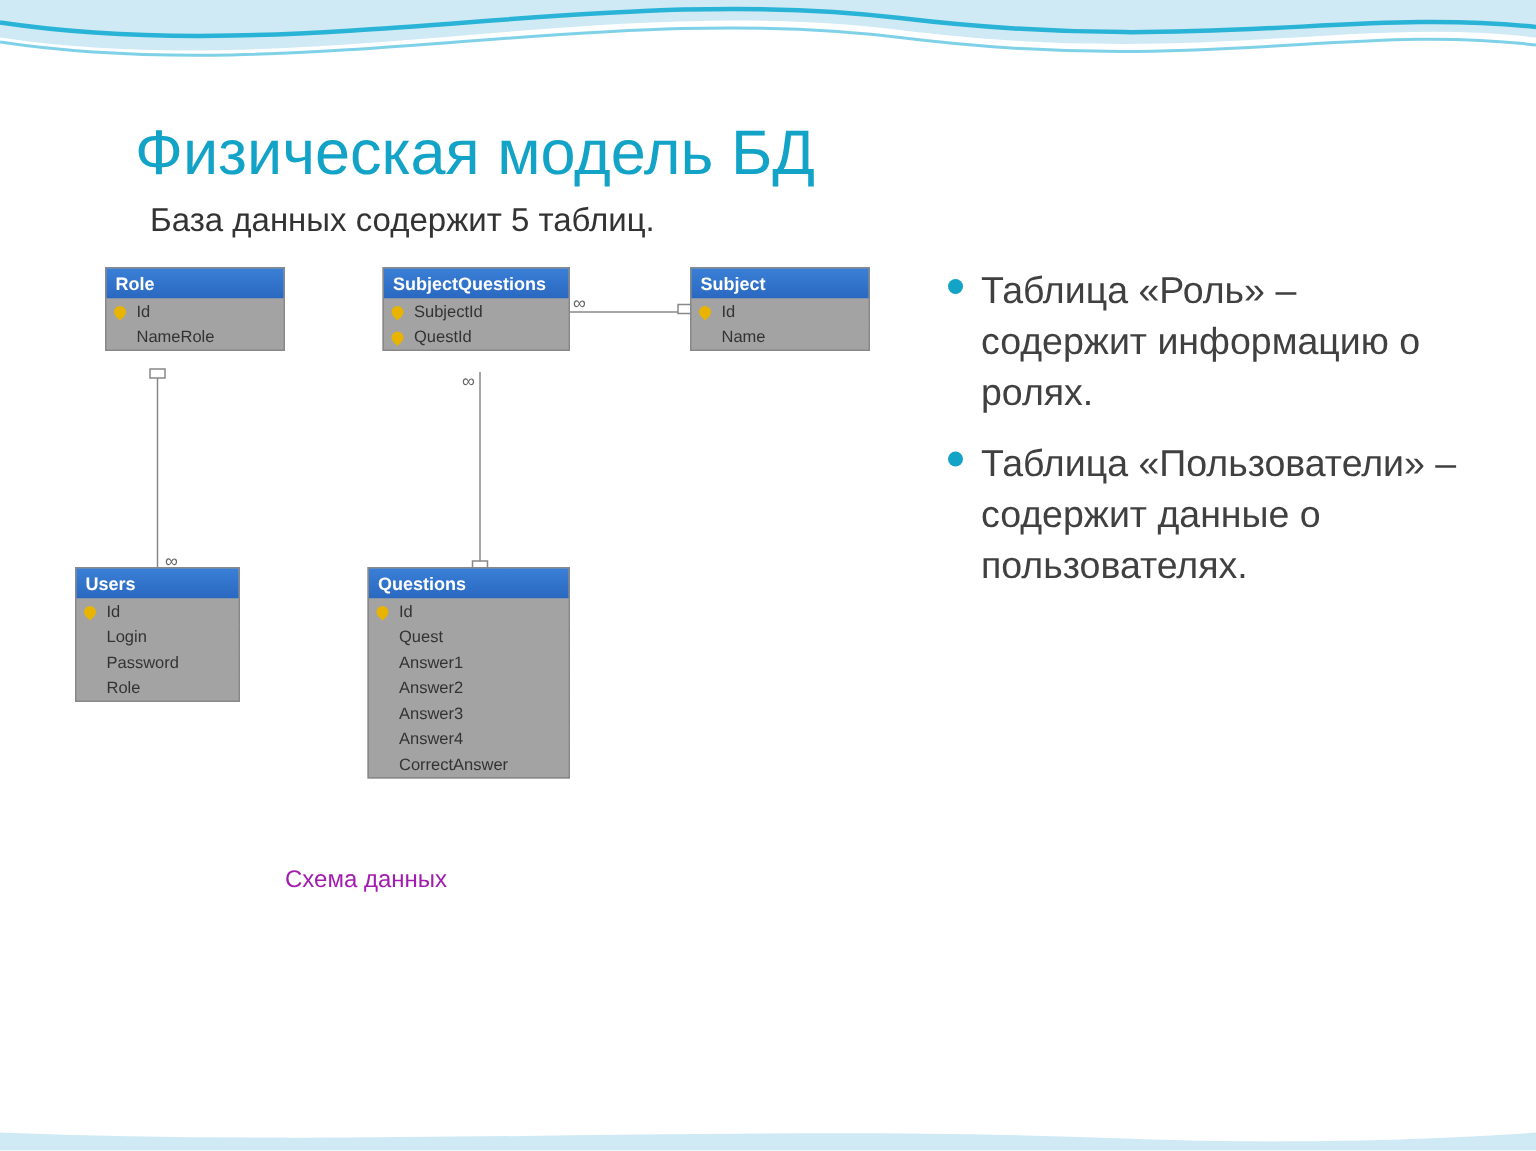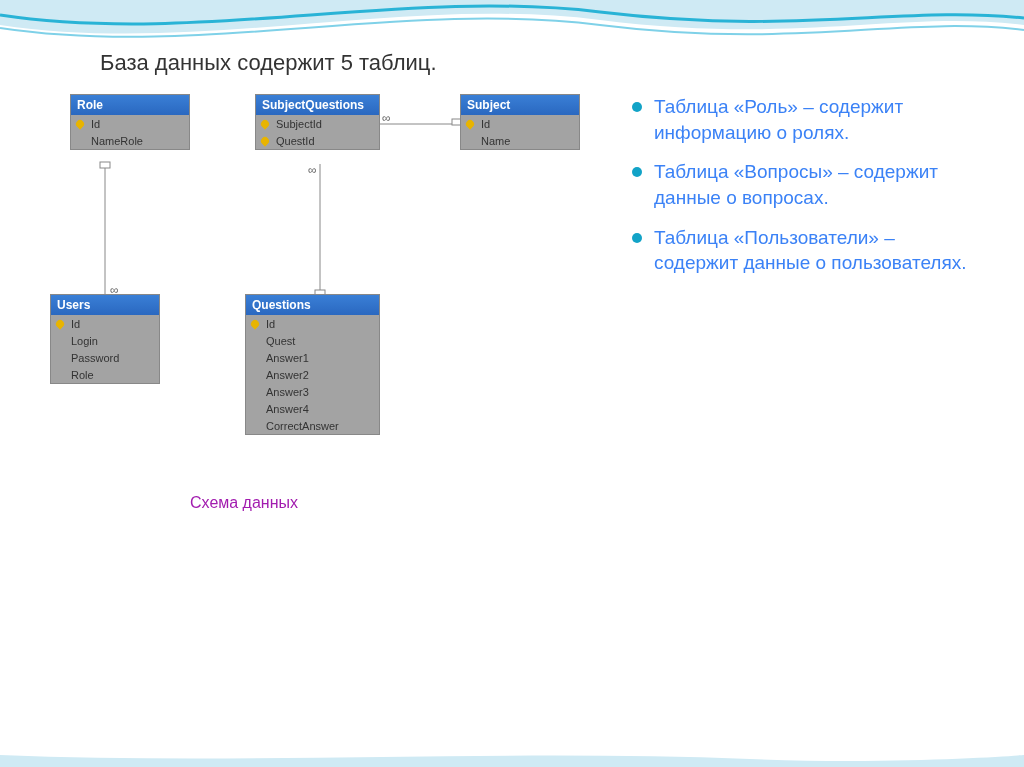--- a/index.html
+++ b/index.html
@@ -90,23 +90,23 @@
     color: #a21caf;
   }
   .bullets {
     flex: 1;
     padding-top: 0;
   }
   .bullets ul { list-style: none; }
   .bullets li {
     position: relative;
     padding-left: 24px;
-    font-size: 19px;
+    font-size: 25px;
     line-height: 1.35;
-    color: #3b82f6;
+    color: #404040;
     margin-bottom: 14px;
   }
   .bullets li::before {
     content: "";
     position: absolute;
     left: 2px; top: 8px;
     width: 10px; height: 10px;
     border-radius: 50%;
     background: #12a3c7;
   }
@@ -118,20 +118,21 @@
   <path d="M0,25 C200,55 400,-5 600,20 C800,45 900,10 1024,25 L1024,0 L0,0 Z" fill="#cfeaf4"></path>
   <path d="M0,15 C200,45 400,-12 600,12 C800,36 900,5 1024,18" fill="none" stroke="#29b3d6" stroke-width="3"></path>
   <path d="M0,28 C200,58 400,0 600,25 C800,50 900,15 1024,30" fill="none" stroke="#7fd1e8" stroke-width="2"></path>
 </svg>
 
 <svg class="wave-bottom" viewBox="0 0 1024 20" preserveAspectRatio="none">
   <path d="M0,8 C250,18 500,2 750,12 C900,18 1024,8 1024,8 L1024,20 L0,20 Z" fill="#cfeaf4"></path>
 </svg>
 
 <div class="slide">
+  <h1 class="title">Физическая модель БД</h1>
   <div class="subtitle">База данных содержит 5 таблиц.</div>
 
   <div class="content">
     <div class="diagram-area">
 
       <svg class="connector" style="left:0;top:0;width:560px;height:520px">
 
         <line x1="55" y1="68" x2="55" y2="202" stroke="#888" stroke-width="1"></line>
         <rect x="50" y="68" width="10" height="6" fill="#fff" stroke="#888"></rect>
         <text x="60" y="200" font-size="12" fill="#666">∞</text>
@@ -181,18 +182,17 @@
         <div class="row">Answer4</div>
         <div class="row">CorrectAnswer</div>
       </div>
 
       <div class="caption" style="left:140px; top:400px">Схема данных</div>
     </div>
 
     <div class="bullets">
       <ul>
         <li>Таблица «Роль» – содержит информацию о ролях.</li>
-        <li>Таблица «Вопросы» – содержит данные о вопросах.</li>
         <li>Таблица «Пользователи» – содержит данные о пользователях.</li>
       </ul>
     </div>
   </div>
 </div>
 
 </body></html>

